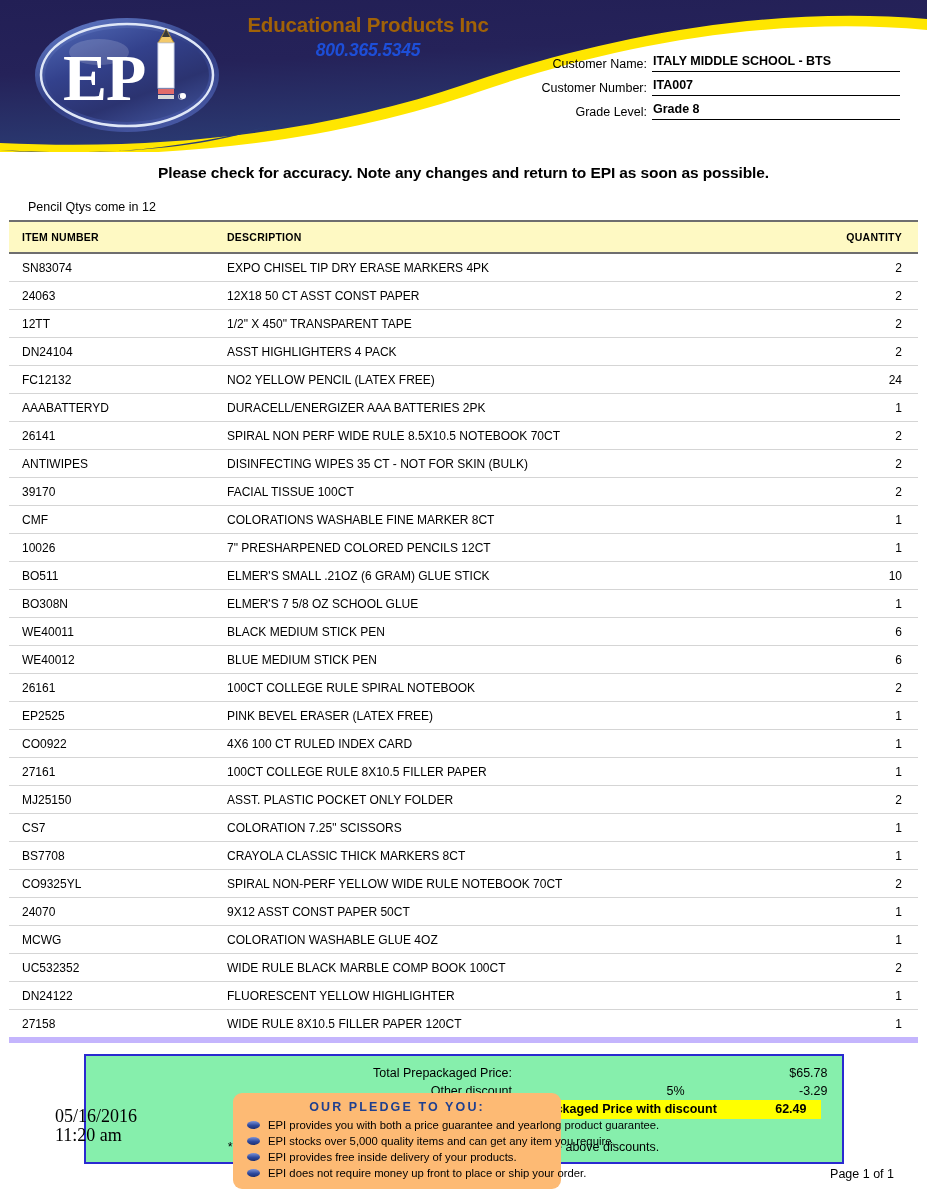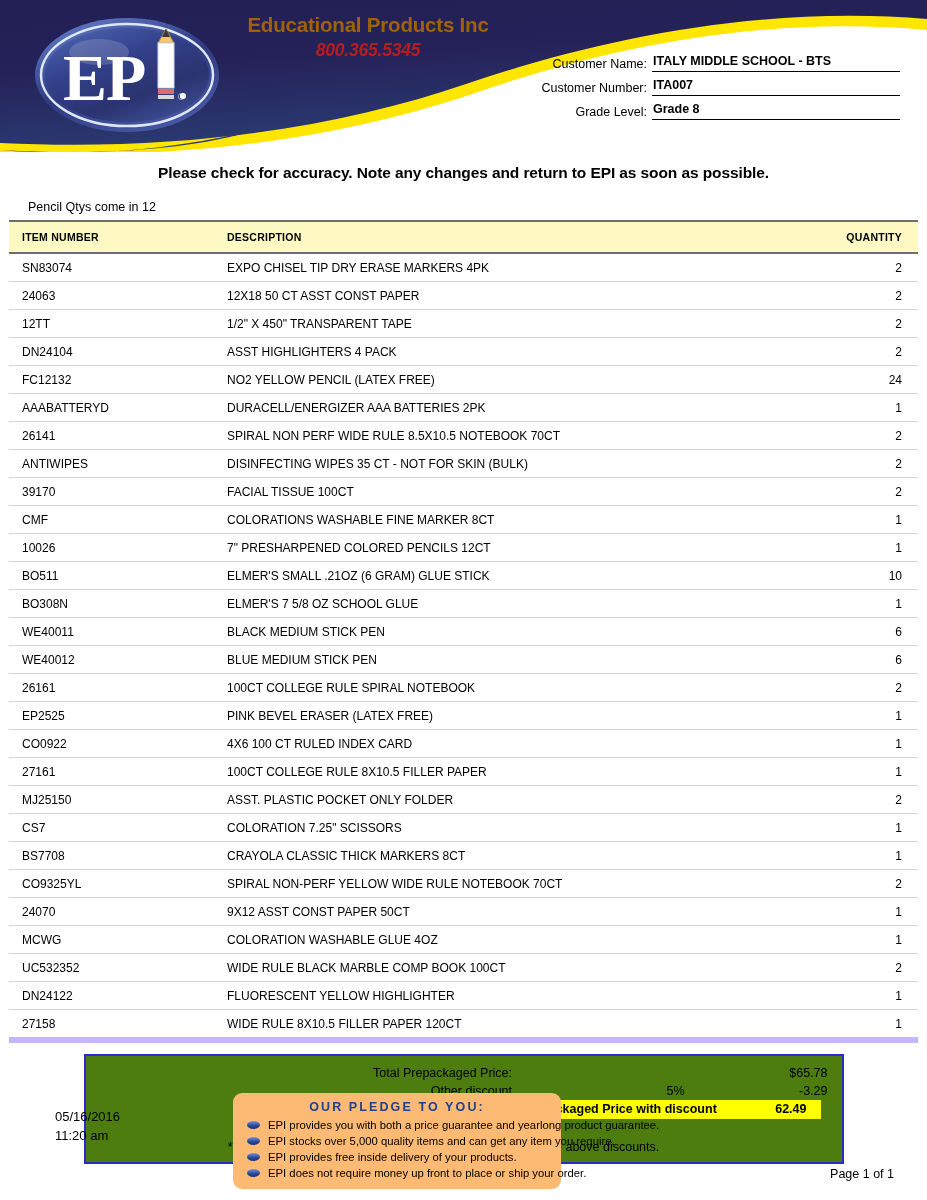--- a/index.html
+++ b/index.html
@@ -40,21 +40,21 @@
   }
   .brand-name {
     color: #a16207;
     font-size: 20.5px;
     font-weight: bold;
     letter-spacing: -0.2px;
     line-height: 1.1;
     white-space: nowrap;
   }
   .brand-phone {
-    color: #b91c1c;
+    color: #1d4ed8;
     font-size: 17.5px;
     font-style: italic;
     font-weight: bold;
     margin-top: 3px;
     letter-spacing: -0.2px;
   }
 
   .logo-wrap {
     position: absolute;
     left: 33px;
@@ -142,21 +142,21 @@
   .kit-table tbody td.c-qty  { text-align: right; padding-right: 16px; }
   .kit-table tbody tr:last-child td { border-bottom: 6px solid #c4b5fd; }
 
   
   .totals-box {
     width: 760px;
     margin: 11px auto 0 auto;
     border: 2px solid #2a2ad0;
     box-sizing: border-box;
     padding: 8px 0 8px 0;
-    background: #4d7c0f;
+    background: #86efac;
   }
   .tot-line {
     display: flex;
     align-items: center;
     font-size: 12.5px;
     line-height: 18px;
   }
   .tot-label {
     width: 430px;
     text-align: right;
@@ -246,22 +246,23 @@
     border-radius: 50%;
     background: linear-gradient(180deg,#7d93d8 0%, #2e4a9e 55%, #1d2f70 100%);
     margin: 4px 8px 0 0;
     flex: 0 0 auto;
   }
 
   .footer-date {
     position: absolute;
     left: 55px;
     top: 1107px;
-    font-size: 13px;
+    font-size: 18px;
     line-height: 19px;
+    font-family: Liberation Serif, serif;
   }
   .footer-page {
     position: absolute;
     right: 33px;
     top: 1167px;
     font-size: 12.5px;
   }
 </style>
 </head>
 <body>

